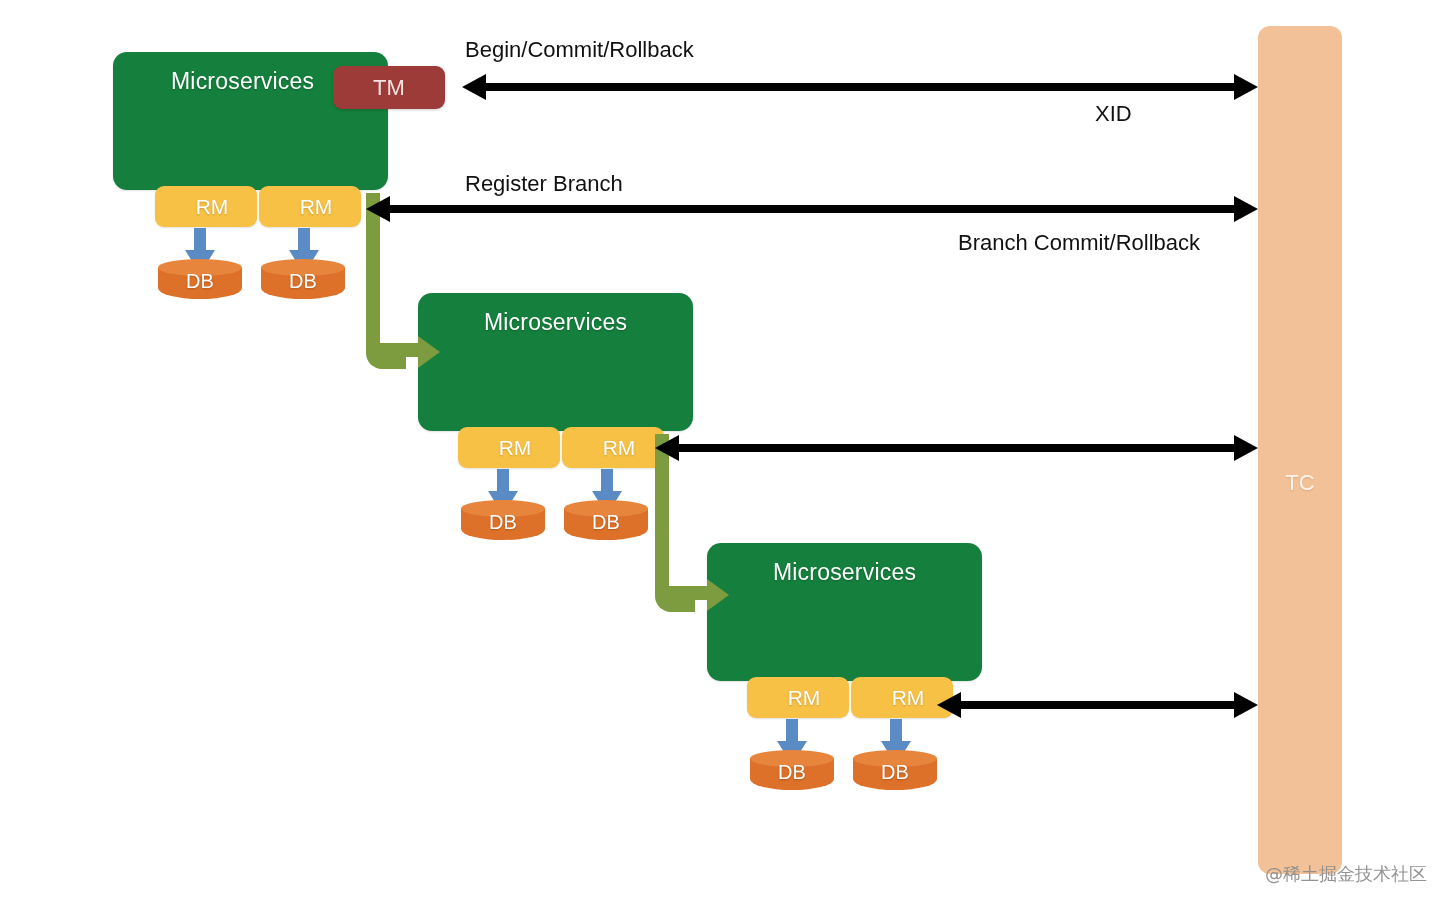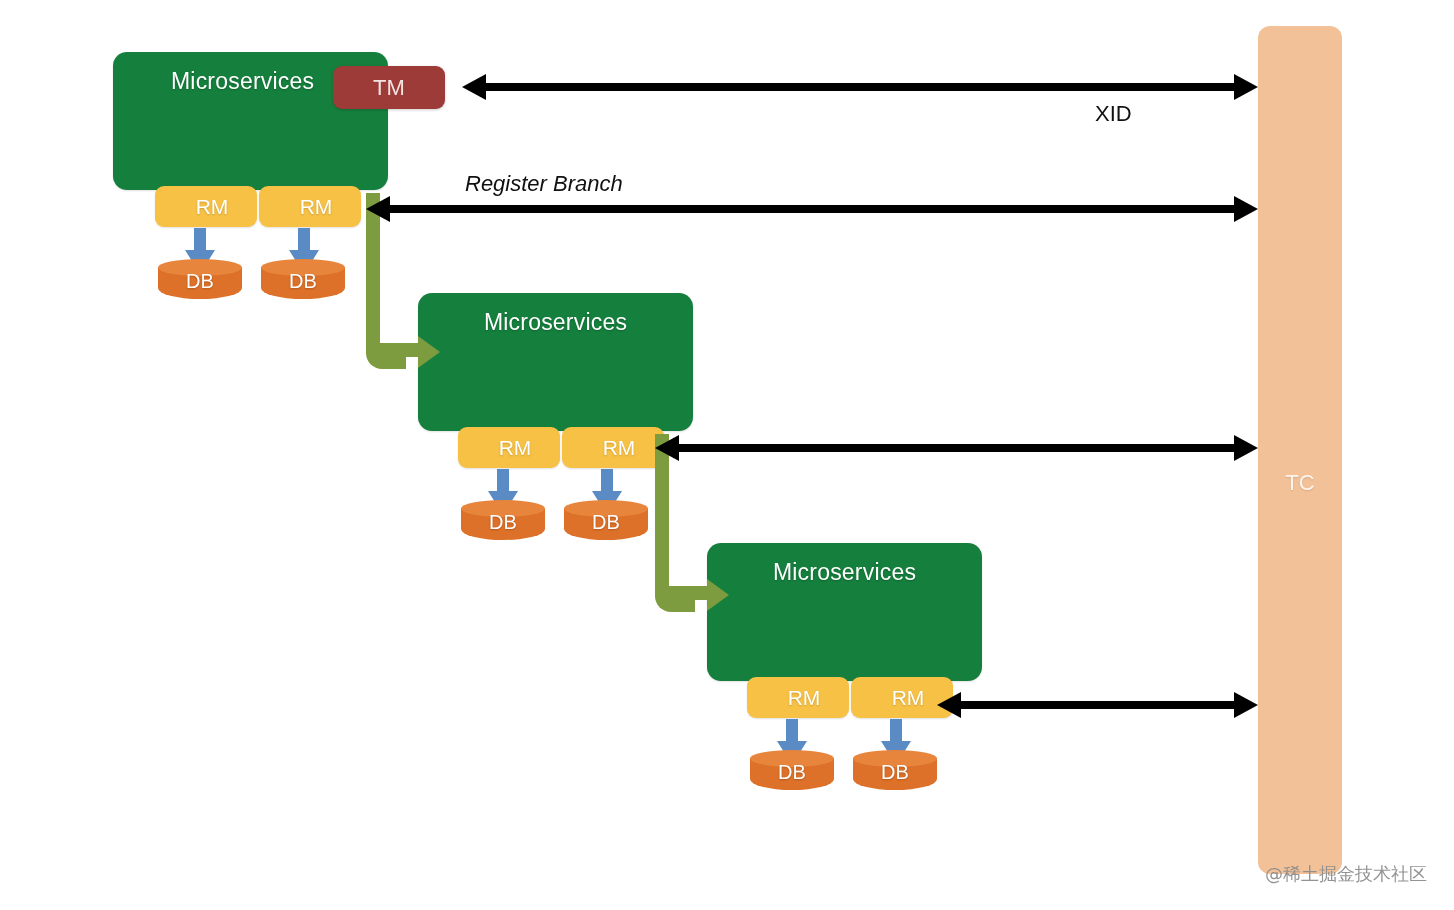--- a/index.html
+++ b/index.html
@@ -230,33 +230,35 @@
     <div class="head" style="left:52px;top:143px;"></div>
   </div>
 
   <div class="elbow" style="left:655px;top:434px;width:70px;height:182px;">
     <div class="vert" style="height:152px;"></div>
     <div class="corner" style="left:0;top:138px;"></div>
     <div class="horiz" style="left:14px;top:152px;width:46px;border-bottom-left-radius:0;"></div>
     <div class="head" style="left:52px;top:145px;"></div>
   </div>
 
+  <div class="sig-label" style="left:465px;top:37px;">Begin/Commit/Rollback</div>
   <div class="dash-row" style="left:462px;top:83px;width:796px;">
     <div class="arrow-left"></div>
     <div class="dash-line" style="left:22px;right:22px;width:752px;"></div>
     <div class="arrow-right"></div>
   </div>
   <div class="sig-label" style="left:1095px;top:101px;">XID</div>
 
-  <div class="sig-label" style="left:465px;top:171px;font-style:italic;">Register Branch</div>
+  <div class="sig-label" style="left:465px;top:171px;">Register Branch</div>
   <div class="dash-row" style="left:366px;top:205px;width:892px;">
     <div class="arrow-left"></div>
     <div class="dash-line" style="left:22px;width:848px;"></div>
     <div class="arrow-right"></div>
   </div>
+  <div class="sig-label" style="left:958px;top:230px;">Branch Commit/Rollback</div>
 
   <div class="dash-row" style="left:655px;top:444px;width:603px;">
     <div class="arrow-left"></div>
     <div class="dash-line" style="left:22px;width:559px;"></div>
     <div class="arrow-right"></div>
   </div>
 
   <div class="dash-row" style="left:937px;top:701px;width:321px;">
     <div class="arrow-left"></div>
     <div class="dash-line" style="left:22px;width:277px;"></div>

